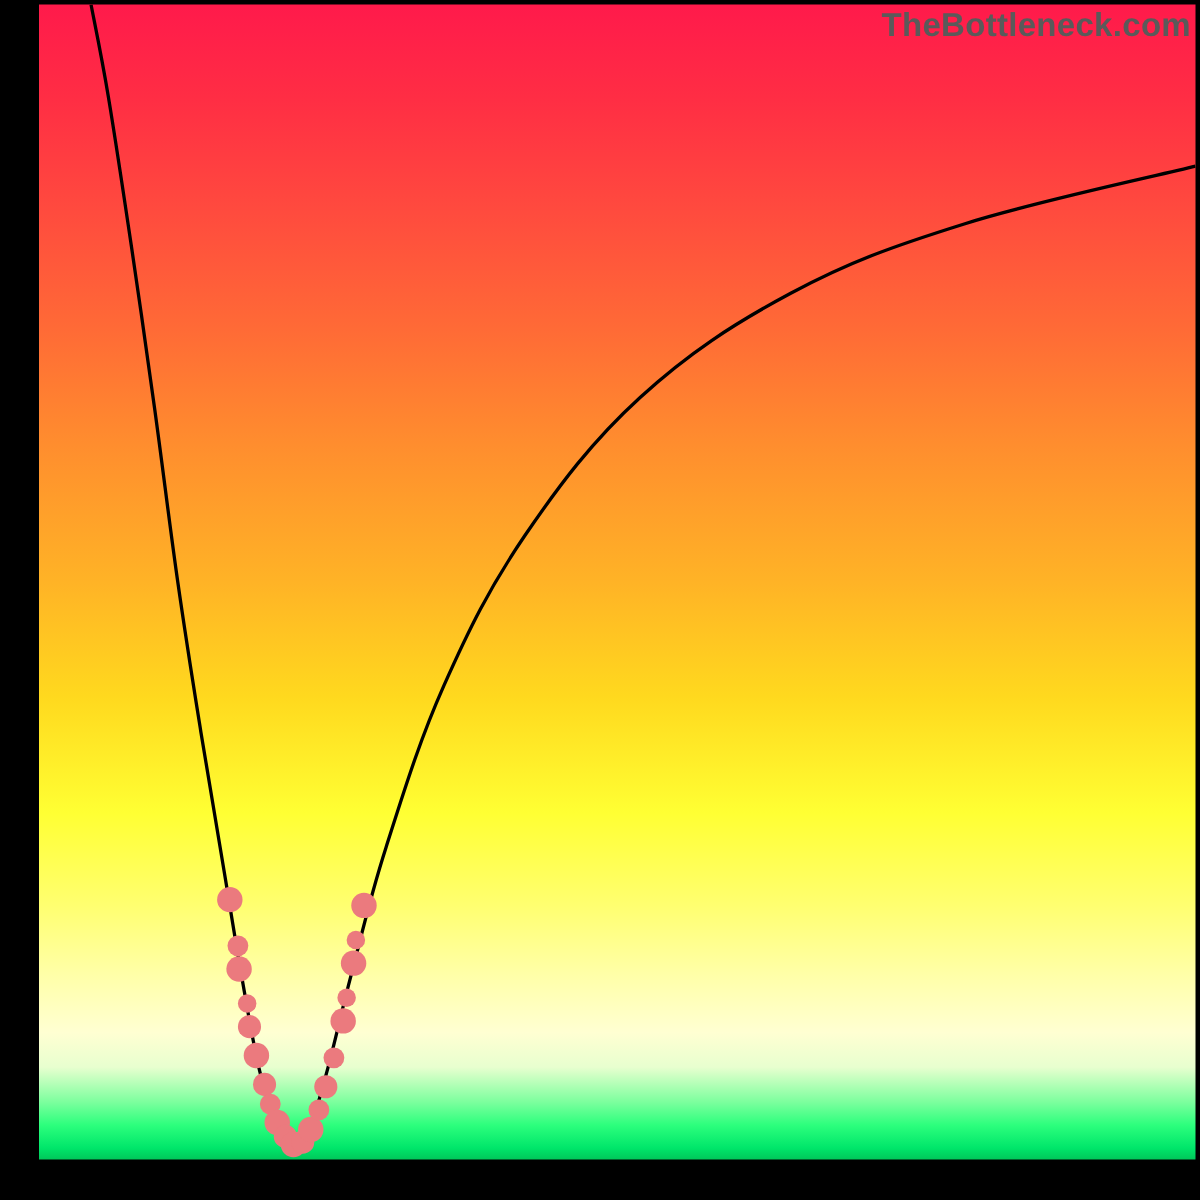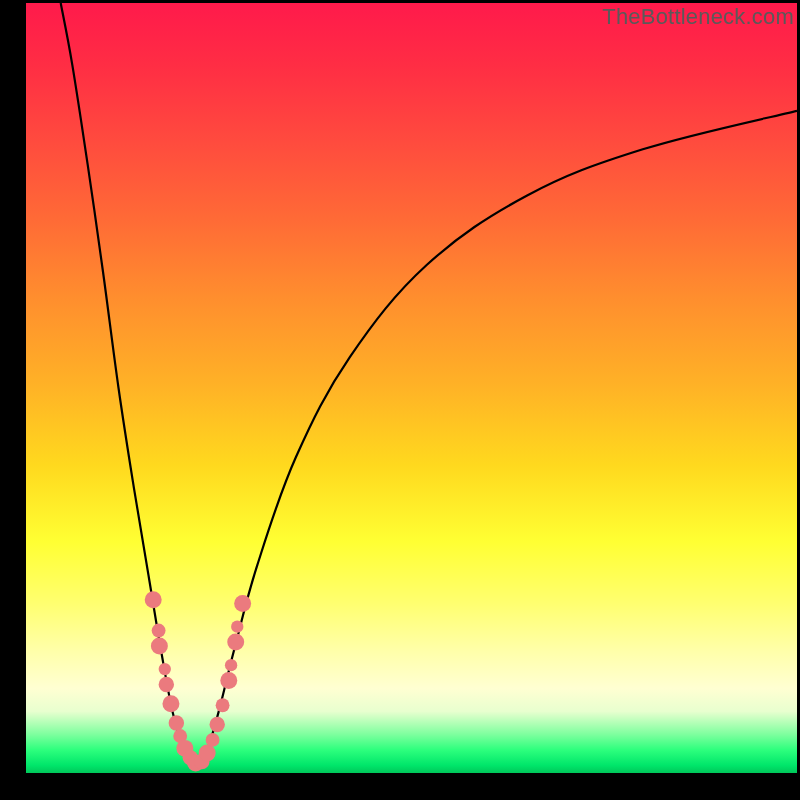--- a/index.html
+++ b/index.html
@@ -17,21 +17,21 @@
     #ffff33 70%,
     #ffff70 78%,
     #ffffa8 84%,
     #ffffd2 89%,
     #e8ffcf 92%,
     #7dff9e 95%,
     #2dff7d 97%,
     #00e66a 99%,
     #00c85a 100%)}
 .watermark{position:absolute;top:4px;right:6px;color:#5a5a5a;font-size:22px;
-  font-weight:400;letter-spacing:.2px}
+  font-weight:700;letter-spacing:.2px}
 svg.curves{position:absolute;left:26px;top:3px;width:771px;height:770px}
 svg .curve{fill:none;stroke:#000;stroke-width:2.2}
 svg .mk{fill:#eb7a7e}
 </style>
 </head>
 <body>
 
 <div class="frame">
   <div class="plot"></div>
   <div class="watermark">TheBottleneck.com</div>

